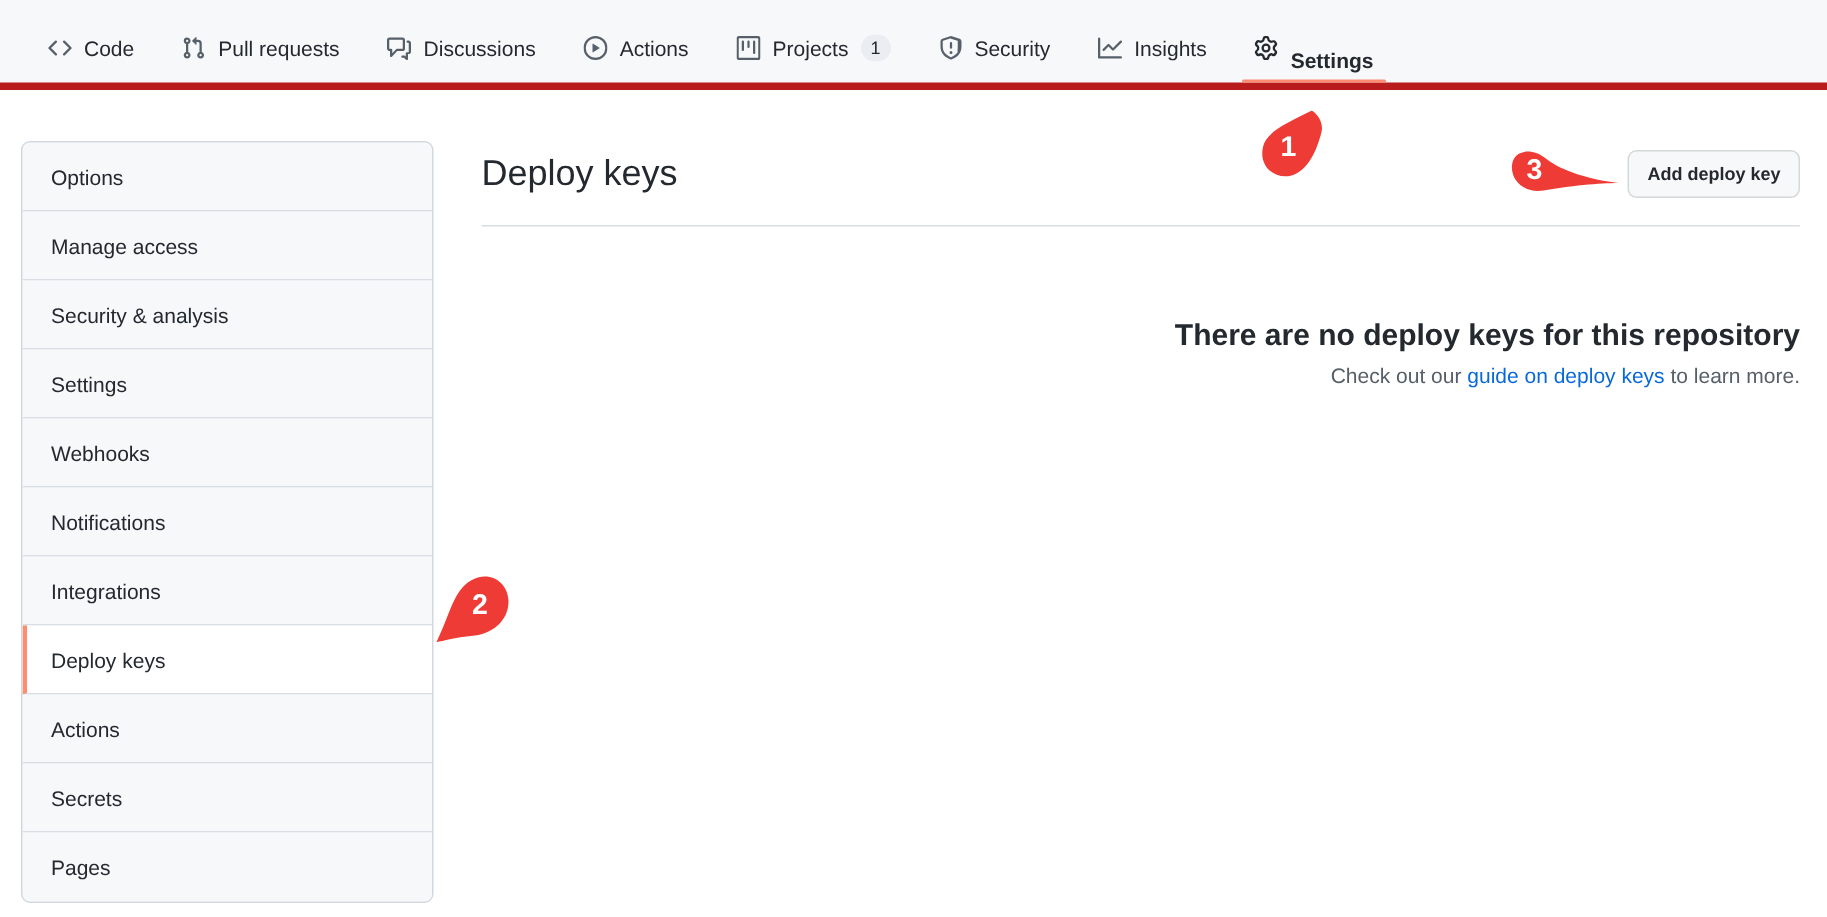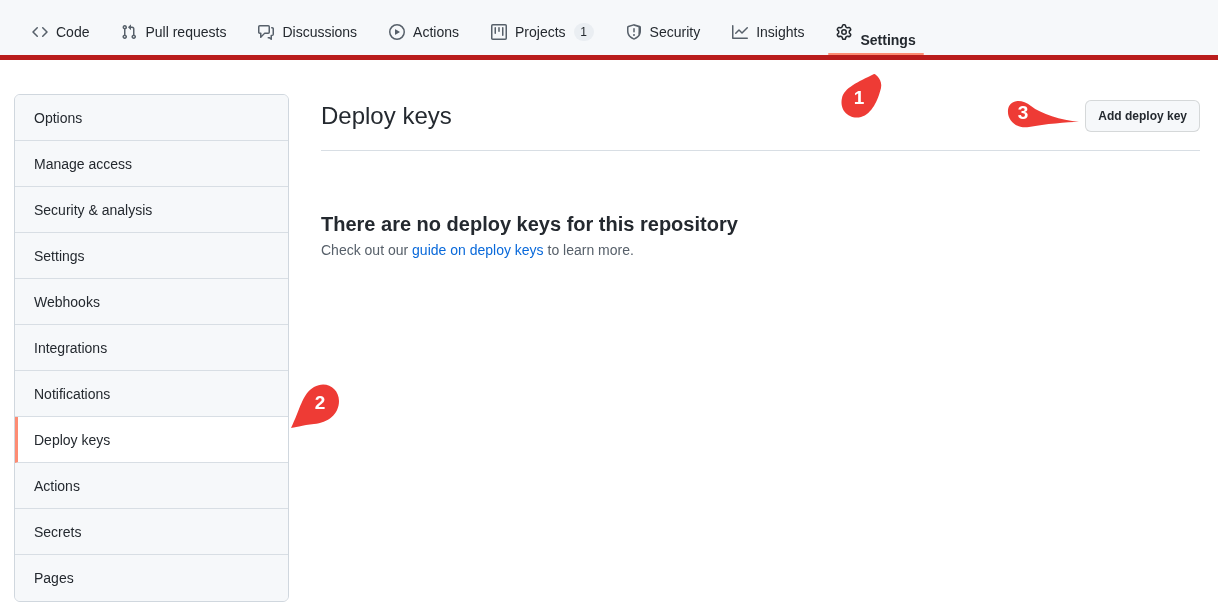--- a/index.html
+++ b/index.html
@@ -144,21 +144,21 @@
     color: #24292f;
     background: #f6f8fa;
     border: 1px solid rgba(27,31,36,0.15);
     border-radius: 6px;
     padding: 6px 12px;
     cursor: pointer;
     line-height: 18px;
     white-space: nowrap;
   }
   .blankslate {
-    text-align: left;
+    text-align: right;
     padding-top: 62px;
   }
   .blankslate-heading {
     font-size: 20px;
     font-weight: bold;
     color: #24292f;
     margin: 0 0 6px 0;
   }
   .blankslate-text {
     font-size: 14px;
@@ -281,24 +281,24 @@
     <div class="side-item">
       <span>Security &amp; analysis</span>
     </div>
     <div class="side-item">
       <span>Settings</span>
     </div>
     <div class="side-item">
       <span>Webhooks</span>
     </div>
     <div class="side-item">
+      <span>Notifications</span>
+    </div>
+    <div class="side-item">
       <span>Integrations</span>
-    </div>
-    <div class="side-item">
-      <span>Notifications</span>
     </div>
     <div class="side-item selected">
       <span>Deploy keys</span>
     </div>
     <div class="side-item">
       <span>Actions</span>
     </div>
     <div class="side-item">
       <span>Secrets</span>
     </div>

